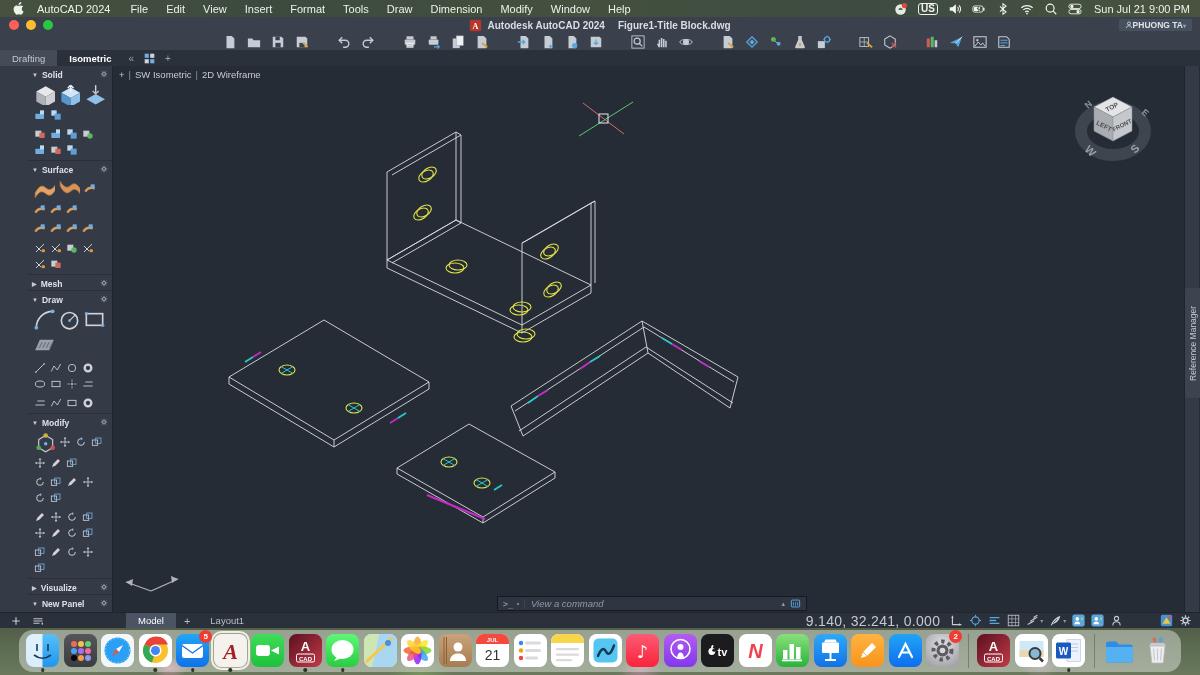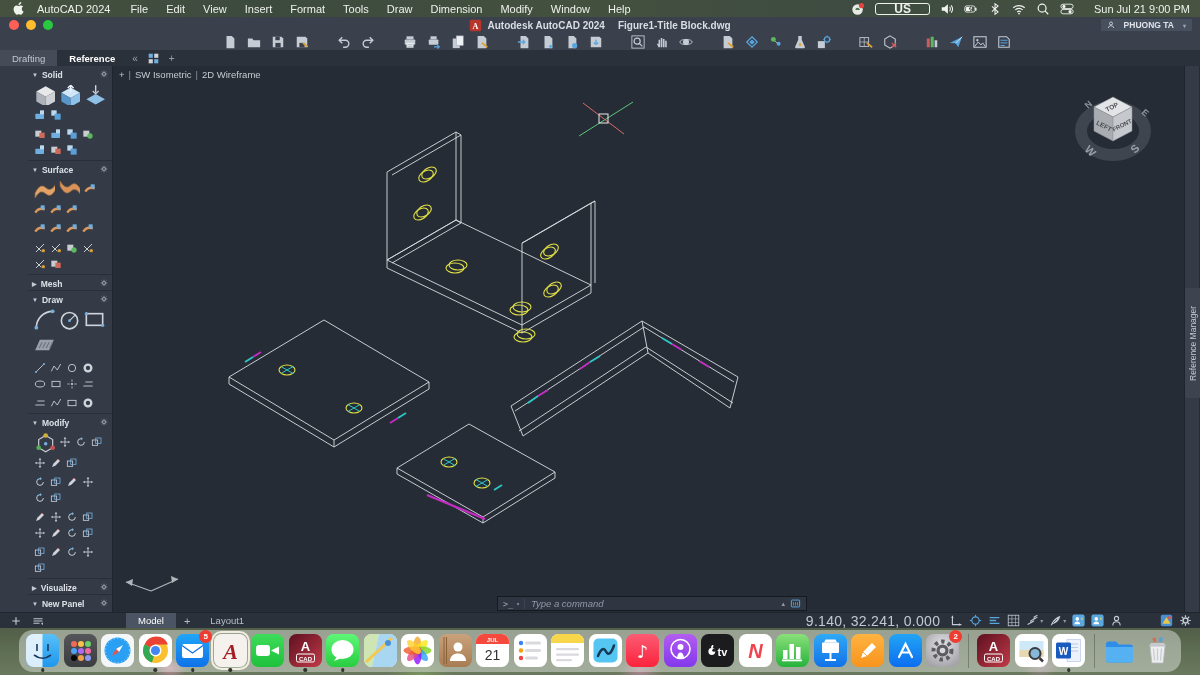--- a/index.html
+++ b/index.html
@@ -9,32 +9,32 @@
   
   .menubar{ position:absolute; top:0; left:0; width:1200px; height:17px;
     background:linear-gradient(90deg,#46523f,#3c4a3e 22%,#44513f 48%,#3d4b41 72%,#48543f);
     display:flex; align-items:center; color:#eef1ec; font-size:11px; z-index:30;}
   .apple{ width:20px; display:flex; justify-content:center; margin-left:8px;}
   .mitems{ display:flex; }
   .mitems span{ padding:0 9px; cursor:default; }
   .mitems span:first-child{ font-weight:normal; padding-right:11px;}
   .mright{ margin-left:auto; display:flex; align-items:center; gap:4px; padding-right:10px;}
   .mright .micon{ display:flex; align-items:center; padding:0 4px;}
-  .kbdbox{ border:1px solid #eef1ec; border-radius:3px; font-size:12px; padding:0 18px; line-height:10px; font-weight:bold;}
-  .clock{ font-size:11px; margin-left:12px; white-space:nowrap;}
+  .kbdbox{ border:1px solid #eef1ec; border-radius:3px; font-size:10px; padding:0 2px; line-height:10px; font-weight:bold;}
+  .clock{ font-size:11px; margin-left:4px; white-space:nowrap;}
 
   
   .titlebar{ position:absolute; top:17px; left:0; width:1200px; height:16px; background:#3a414d;
     display:flex; align-items:center; z-index:29;}
   .tl{ width:10px; height:10px; border-radius:50%; margin-left:7px; }
   .tl.r{ background:#ff5f57; margin-left:9px;} .tl.y{ background:#febc2e;} .tl.g{ background:#28c840;}
   .wtitle{ position:absolute; left:0; right:0; display:flex; justify-content:center; align-items:center; gap:5px;
     color:#d9dde3; font-size:10px; font-weight:bold; pointer-events:none;}
   .userchip{ margin-left:auto; margin-right:8px; background:#47505e; border-radius:1px; height:12px;
-    display:flex; align-items:center; gap:9px; padding:0 6px; color:#dfe3e9; font-size:8.5px; font-weight:bold; z-index:2;}
+    display:flex; align-items:center; gap:0; padding:0 6px; color:#dfe3e9; font-size:8.5px; font-weight:bold; z-index:2;}
   .userchip .car{ font-size:6px; color:#9aa2ad;}
 
   .toolbar{ position:absolute; top:33px; left:0; width:1200px; height:17px; background:#3a414d;
     display:flex; align-items:center; z-index:28;}
   .tgroup{ display:flex; gap:8px; margin-right:26px;}
   .tbtn{ width:16px; height:16px; display:flex; align-items:center; justify-content:center; cursor:pointer;}
 
   
   .tabrow{ position:absolute; top:50px; left:0; width:1200px; height:16px; background:#2b313b;
     display:flex; align-items:stretch; z-index:27; font-size:9.5px;}
@@ -407,21 +407,21 @@
           <path d="M2 2h9l3 3v9H2z" fill="none" stroke="#c6ccd4" stroke-width="1.2"></path>
           <path d="M4 6h8M4 9h8M4 12h5" stroke="#5aa7e0" stroke-width="1.1"></path>
         </svg>
       </span>
     </div>
   </div>
 
 <div class="tabrow">
   <div id="wsTabs" style="display:flex;align-items:stretch;">
       <span class="wstab">Drafting</span>
-      <span class="wstab active">Reference</span>
+      <span class="wstab active">Isometric</span>
     </div>
   <span class="tctl">«</span>
   <span class="tctl" id="tabGrid">
       <svg width="11" height="11" viewBox="0 0 16 16">
         <rect x="1" y="1" width="6" height="6" fill="#6faee0"></rect>
         <rect x="9" y="1" width="6" height="6" fill="#cfd4da"></rect>
         <rect x="1" y="9" width="6" height="6" fill="#cfd4da"></rect>
         <rect x="9" y="9" width="6" height="6" fill="#6faee0"></rect>
       </svg>
     </span>
@@ -1077,21 +1077,21 @@
   <div class="rstrip">
     <div class="reftab">Reference Manager</div>
   </div>
 </div>
 
 <div class="cmdbar">
   <span class="cprompt">
     <span>&gt;_</span>
       <span class="ccar">▾</span>
   </span>
-  <span class="cinput">Type a command</span>
+  <span class="cinput">View a command</span>
   <span class="cup">▴</span>
   <span class="ccust">
     <svg width="11" height="11" viewBox="0 0 16 16">
         <rect x="2" y="3" width="12" height="10" rx="1" fill="none" stroke="#5aa7e0" stroke-width="1.4"></rect>
         <path d="M5 6v5M8 6v5M11 6v5" stroke="#5aa7e0" stroke-width="1.1"></path>
       </svg>
   </span>
 </div>
 
 <div class="statusbar">

